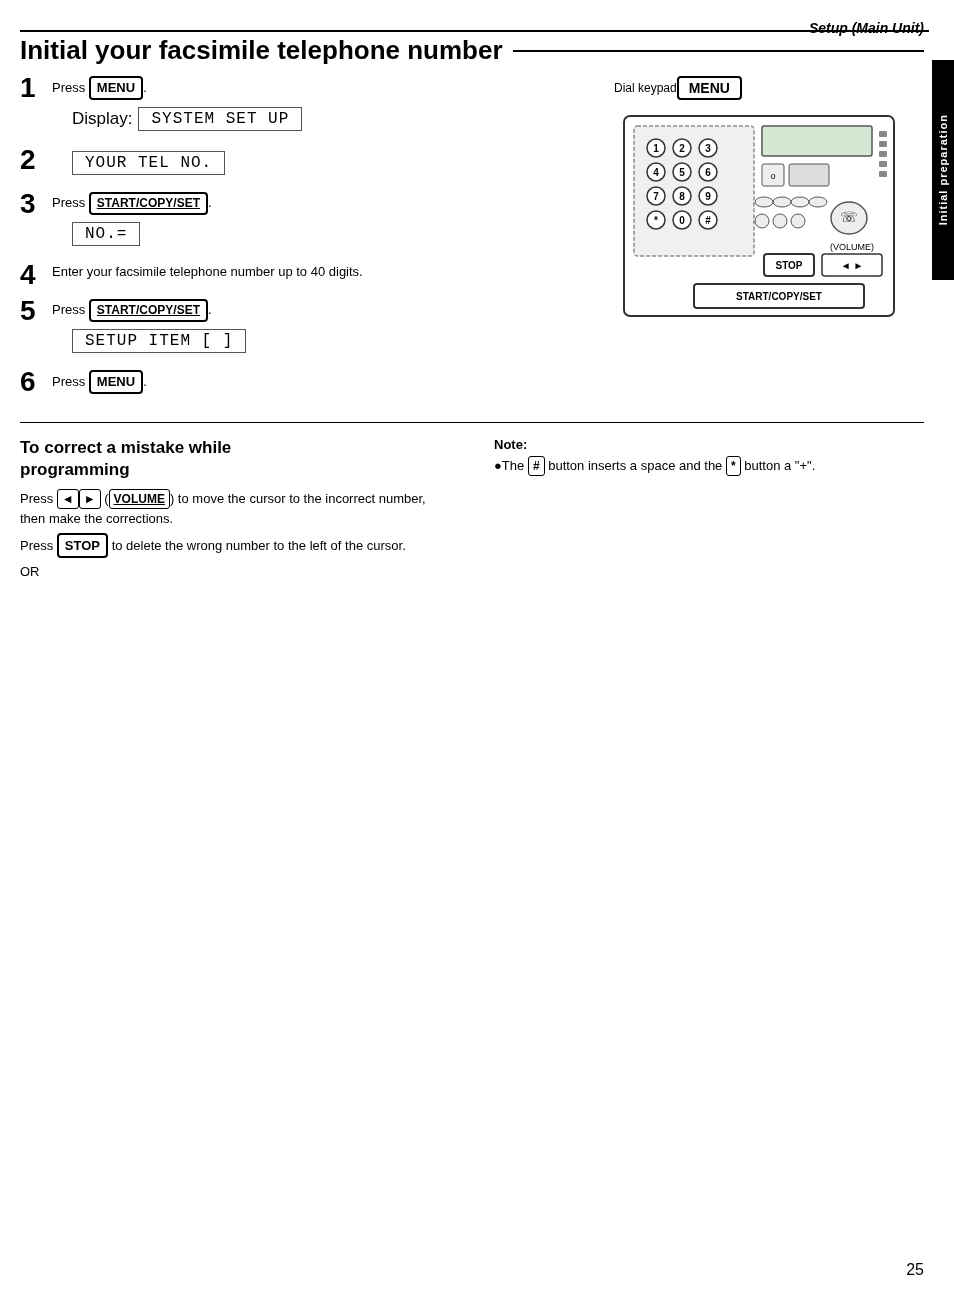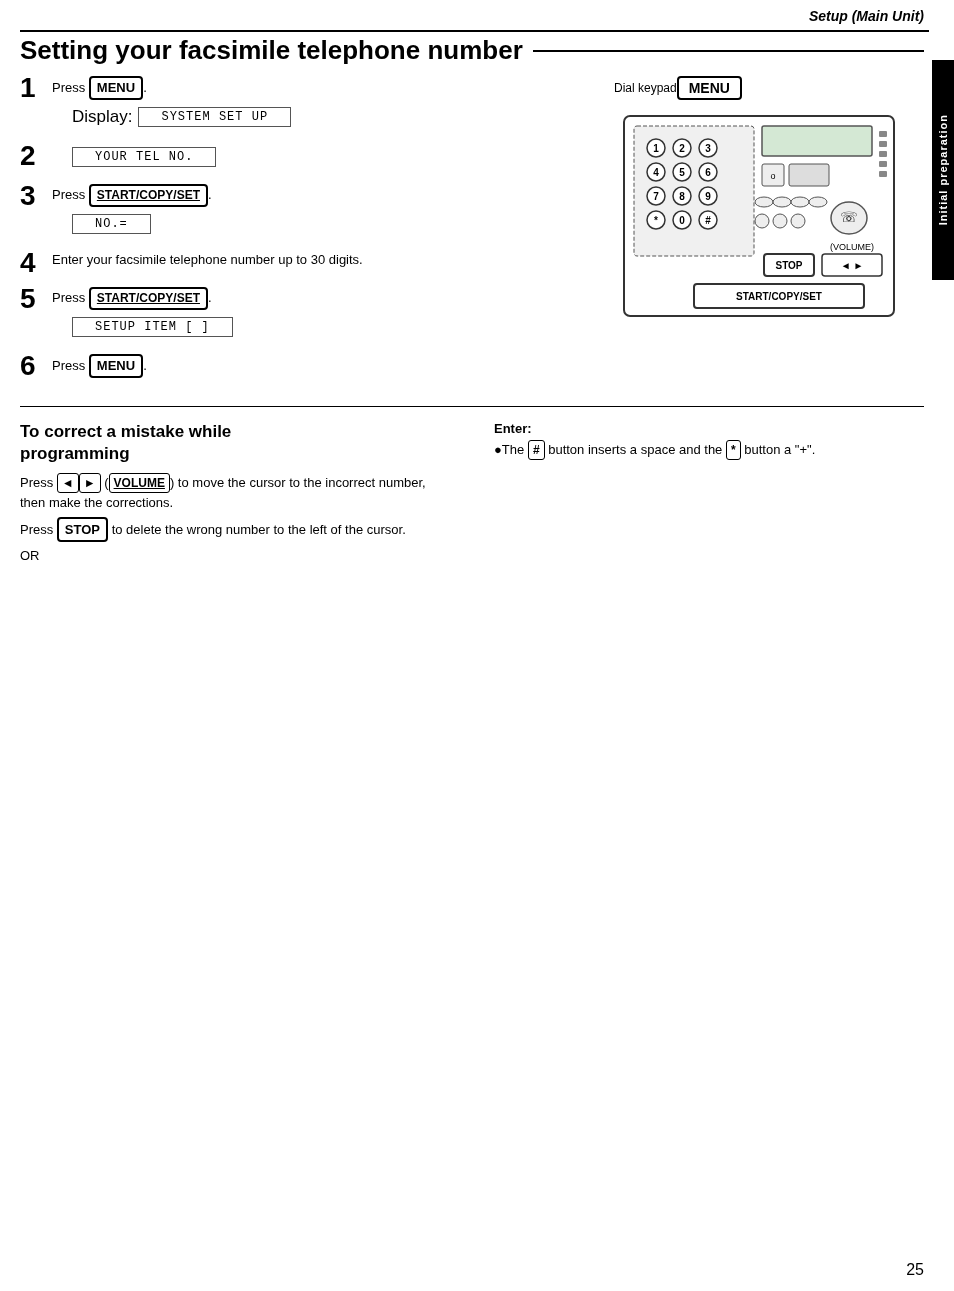--- a/index.html
+++ b/index.html
@@ -31,21 +31,21 @@
       font-size: 11px;
       font-weight: bold;
       writing-mode: vertical-rl;
       transform: rotate(180deg);
       letter-spacing: 1px;
     }
 
     
     .header {
       position: absolute;
-      top: 8px;
+      top: 20px;
       right: 30px;
       font-style: italic;
       font-weight: bold;
       font-size: 14px;
     }
     .header-line {
       position: absolute;
       top: 30px;
       left: 20px;
       right: 25px;
@@ -108,23 +108,23 @@
     .step-text {
       font-size: 13px;
       line-height: 1.4;
       margin-bottom: 4px;
     }
 
     
     .display-box {
       display: inline-block;
       border: 1px solid #555;
-      padding: 2px 22px;
+      padding: 2px 12px;
       font-family: 'Courier New', monospace;
-      font-size: 12px;
+      font-size: 16px;
       background: #fff;
       margin: 3px 0;
       letter-spacing: 1px;
     }
     .display-label {
       font-size: 17px;
       margin-right: 6px;
     }
     .display-row {
       display: flex;
@@ -260,21 +260,21 @@
 </div>
 <div class="header-line"></div>
 
 <div class="sidebar-tab">
   <span>Initial preparation</span>
 </div>
 
 <div class="main-content">
 
   <div class="page-title">
-    <span>Setting your facsimile telephone number</span>
+    <span>Initial your facsimile telephone number</span>
   </div>
 
   <div class="steps-area">
 
     <div class="steps-left">
 
       <div class="step">
         <div class="step-number">1</div>
         <div class="step-content">
           <div class="step-text">
@@ -305,21 +305,21 @@
           <div class="display-row">
             <span class="display-box">NO.=</span>
           </div>
         </div>
       </div>
 
       <div class="step">
         <div class="step-number">4</div>
         <div class="step-content">
           <div class="step-text">
-            Enter your facsimile telephone number up to 30 digits.
+            Enter your facsimile telephone number up to 40 digits.
           </div>
         </div>
       </div>
 
       <div class="step">
         <div class="step-number">5</div>
         <div class="step-content">
           <div class="step-text">
             Press <span class="btn-start"><u>START/COPY/SET</u></span>.
           </div>
@@ -426,21 +426,21 @@
   <div class="second-section">
     <div class="second-left">
       <div class="section-title">To correct a mistake while<br>programming</div>
       <div class="section-body">
         <p>Press <span class="btn-inline">◄</span><span class="btn-inline">►</span> (<span class="btn-inline"><u>VOLUME</u></span>) to move the cursor to the incorrect number, then make the corrections.</p>
         <p style="margin-top:4px;">Press <span class="btn-stop">STOP</span> to delete the wrong number to the left of the cursor.</p>
         <p style="margin-top:4px;">OR</p>
       </div>
     </div>
     <div class="second-right">
-      <div class="note-title">Enter:</div>
+      <div class="note-title">Note:</div>
       <div class="note-body">
         <p>●The <span class="btn-hash">#</span> button inserts a space and the <span class="btn-hash">*</span> button a "+".</p>
       </div>
     </div>
   </div>
 
 </div>
 
 <div class="page-number">
   <span>25</span>

